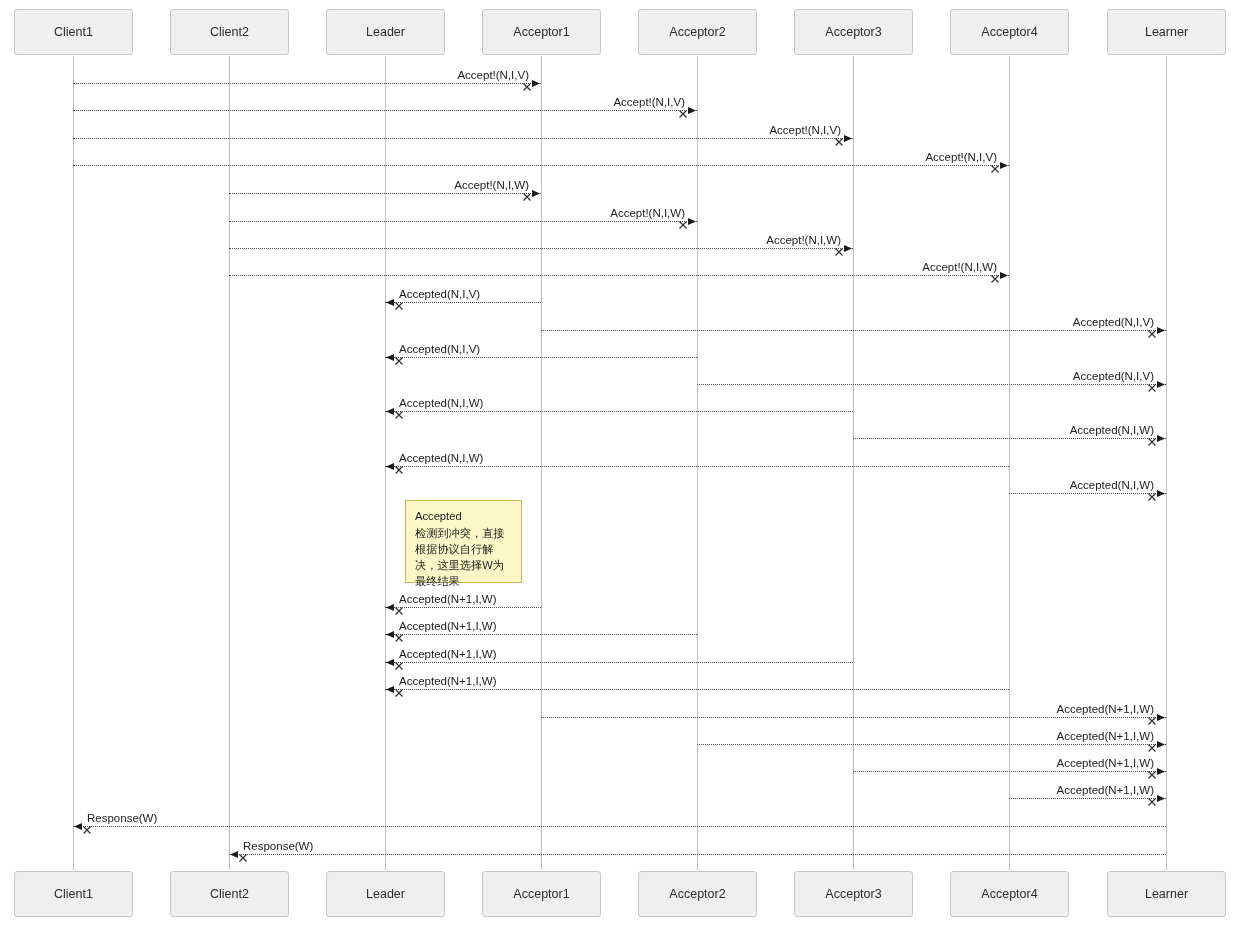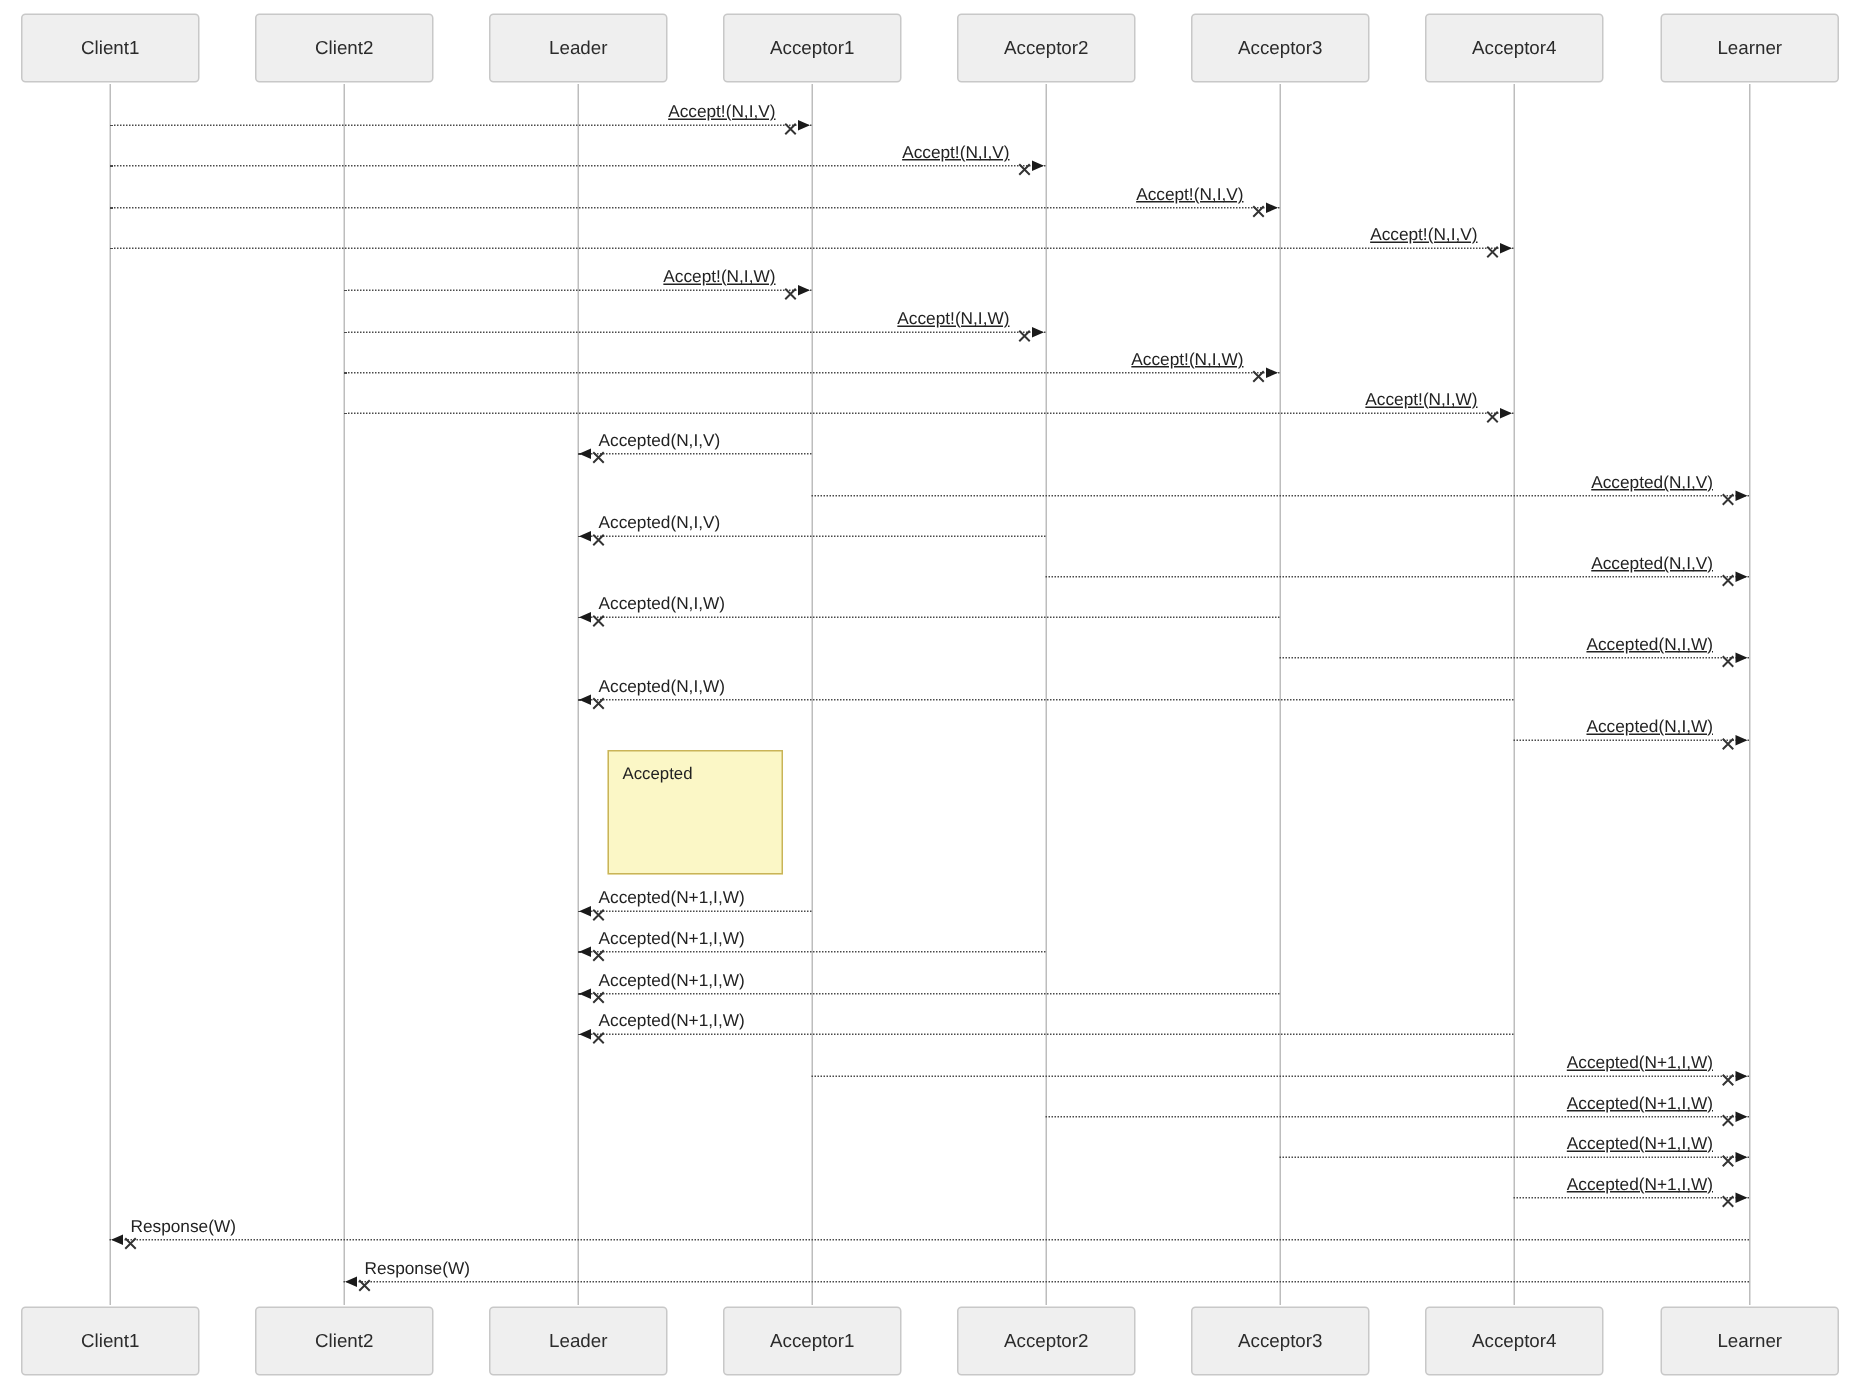--- a/index.html
+++ b/index.html
@@ -9,21 +9,21 @@
   .actor-box{position:absolute;box-sizing:border-box;width:119px;height:46px;
     background:#efefef;border:1px solid #c8c8c8;border-radius:3px;
     display:flex;align-items:center;justify-content:center;
     font-size:12.5px;color:#2b2b2b;}
   .actor-top{top:9px;}
   .actor-bottom{top:871px;}
   .msg{position:absolute;height:1px;}
   .msg .line{position:absolute;left:0;right:0;top:0;height:0;
     border-top:1px dotted #4a4a4a;}
   .msg .lbl{position:absolute;bottom:3px;font-size:11.5px;color:#222;white-space:nowrap;}
-  .msg.ltr .lbl{right:24px;text-decoration:underline;}
+  .msg.ltr .lbl{right:12px;}
   .msg.rtl .lbl{left:14px;}
   .head{position:absolute;top:-5px;width:11px;height:11px;}
   .head svg{display:block;}
   .xmark{position:absolute;top:-5px;width:10px;height:10px;}
   .note{position:absolute;box-sizing:border-box;background:#fbf7c6;
     border:1px solid #c9b458;padding:7px 8px 8px 9px;
     font-size:11.2px;line-height:16px;color:#222;}
   .note .note-title{margin-bottom:1px;}
   .note .note-body{white-space:normal;}
 </style>
@@ -377,20 +377,21 @@
         <div class="head" style="left: -1px;">
           <svg width="11" height="11" viewBox="0 0 11 11">
             <path d="M10 2 L2 5.5 L10 9 Z" fill="#1a1a1a"></path>
           </svg>
         </div>
       </div>
     </div>
   <div id="note-layer">
       <div class="note" style="left: 405px; top: 500px; width: 117px; height: 83px;">
         <div class="note-title">Accepted</div>
+        <div class="note-body">检测到冲突，直接根据协议自行解决，这里选择W为最终结果</div>
       </div>
     </div>
   <div id="actors-bottom">
       <div class="actor-box actor-bottom" style="left: 14px;">
         <span>Client1</span>
       </div>
       <div class="actor-box actor-bottom" style="left: 170px;">
         <span>Client2</span>
       </div>
       <div class="actor-box actor-bottom" style="left: 326px;">

